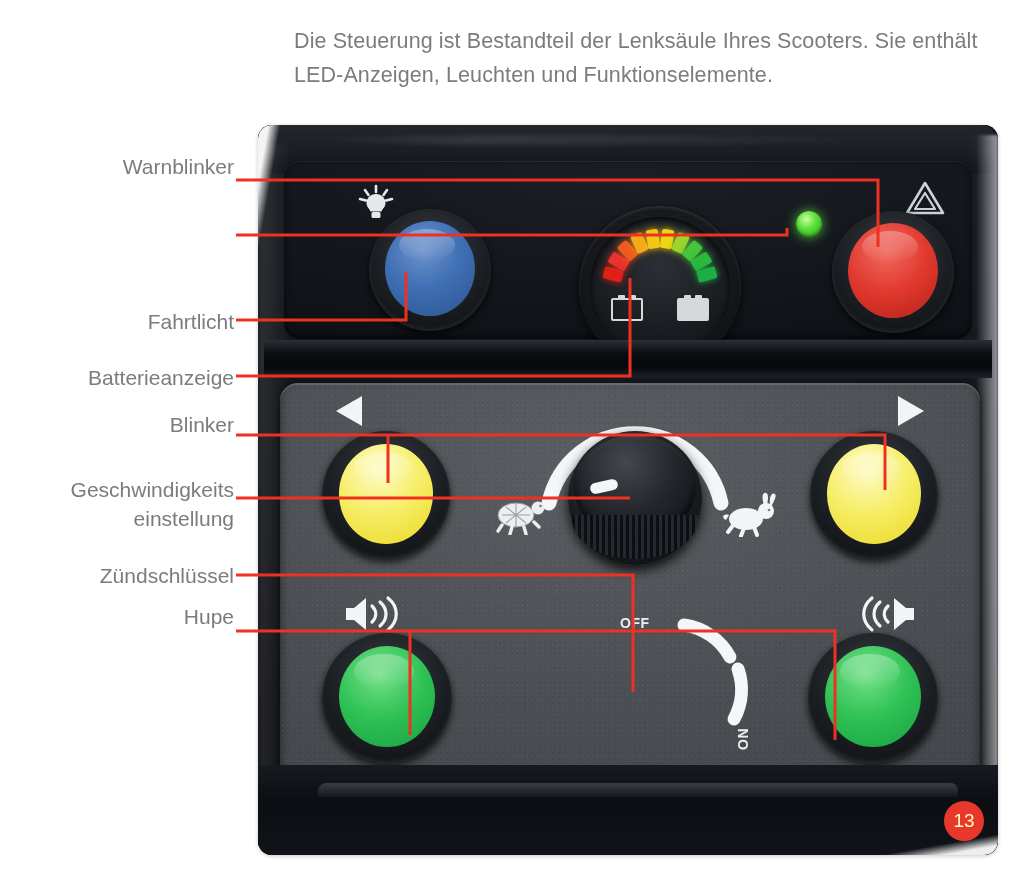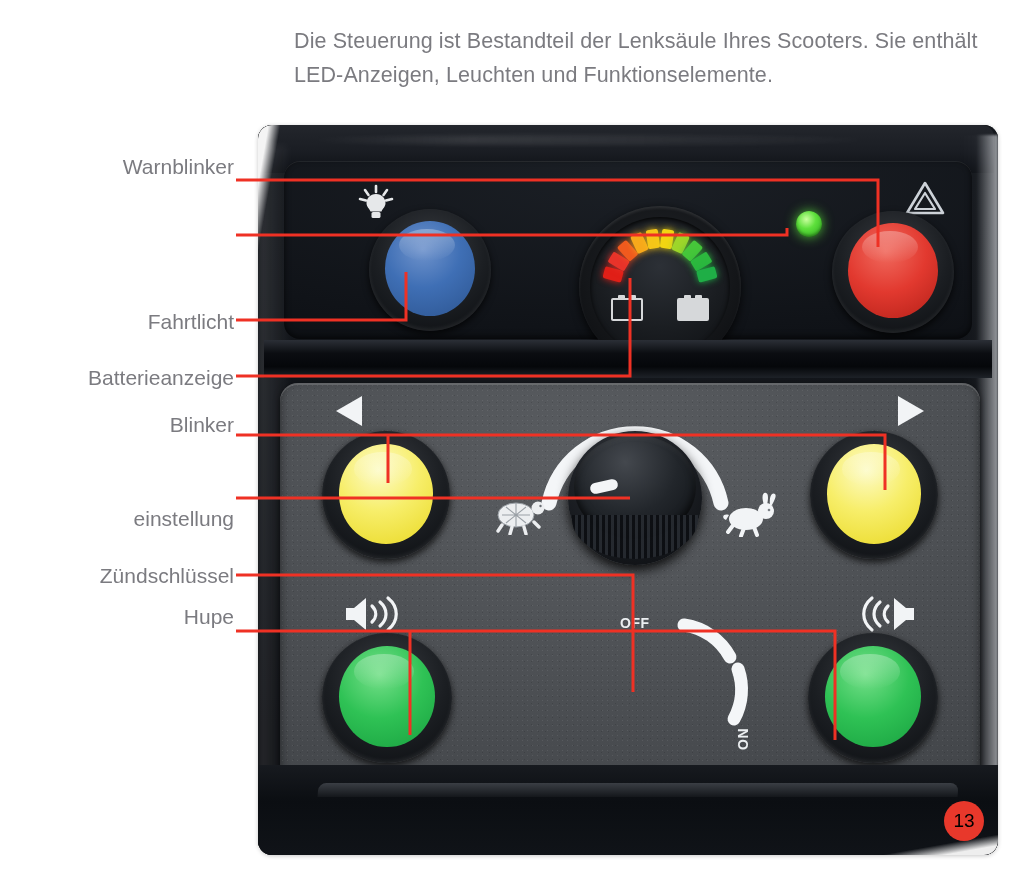--- a/index.html
+++ b/index.html
@@ -291,21 +291,21 @@
   }
   .label-on { transform: rotate(-90deg); transform-origin: 50% 50%; }
 
   
   .page-badge {
     position: absolute;
     right: 14px; bottom: 14px;
     width: 40px; height: 40px;
     border-radius: 50%;
     background: #e8382b;
-    color: #000000;
+    color: #fef9c3;
     font-size: 19px;
     display: flex;
     align-items: center;
     justify-content: center;
     z-index: 12;
     font-family: "Liberation Sans", sans-serif;
   }
 
   
   .leaders {
@@ -321,20 +321,21 @@
 <div class="intro">
   <span class="intro-line">Die Steuerung ist Bestandteil der Lenksäule Ihres Scooters. Sie enthält</span>
   <span class="intro-line">LED-Anzeigen, Leuchten und Funktionselemente.</span>
 </div>
 
 <div class="labels-col">
   <div class="label" style="top:152px">Warnblinker</div>
   <div class="label" style="top:307px">Fahrtlicht</div>
   <div class="label" style="top:363px">Batterieanzeige</div>
   <div class="label" style="top:410px">Blinker</div>
+  <div class="label" style="top:475px">Geschwindigkeits</div>
   <div class="label" style="top:504px">einstellung</div>
   <div class="label" style="top:561px">Zündschlüssel</div>
   <div class="label" style="top:602px">Hupe</div>
 </div>
 
 <div class="photo">
   <div class="shell"></div>
   <div class="bezel-top">
     <div class="bezel-gloss"></div>
   </div>

